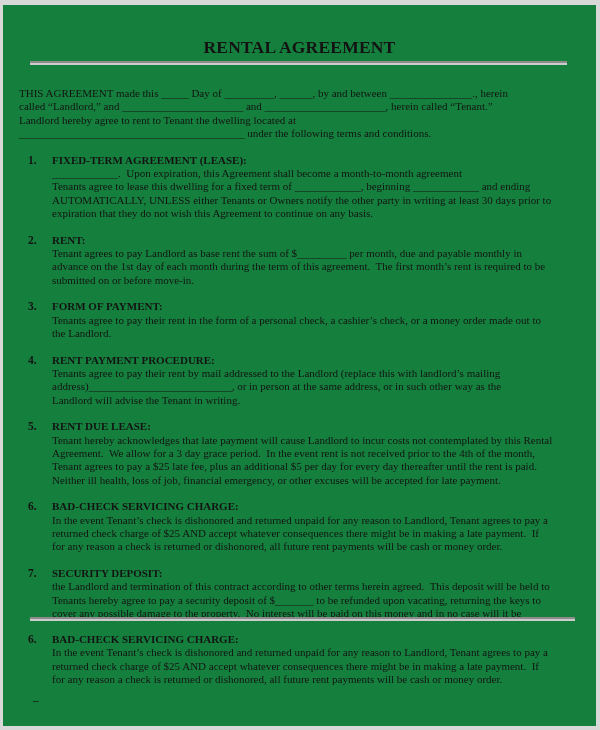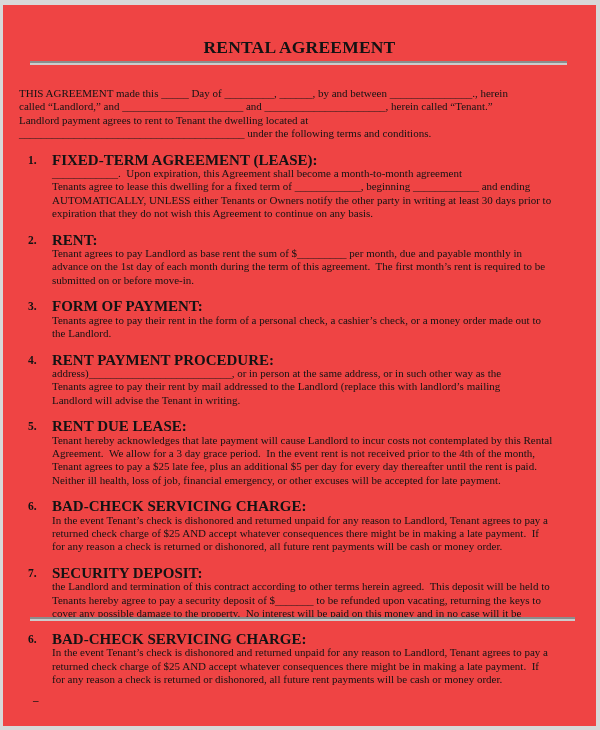--- a/index.html
+++ b/index.html
@@ -8,21 +8,21 @@
     width: 600px;
     height: 730px;
     background: #d8d8d8;
     overflow: hidden;
     font-family: "Liberation Serif", "DejaVu Serif", serif;
     color: #131313;
   }
   .page {
     position: absolute;
     top: 5px; left: 3px; right: 4px; bottom: 4px;
-    background: #ef4444;
+    background: #15803d;
     overflow: hidden;
   }
   .doc-title {
     margin-top: 32px;
     text-align: center;
     font-size: 17.5px;
     font-weight: bold;
     letter-spacing: 0.2px;
     line-height: 21px;
   }
@@ -51,21 +51,21 @@
     margin-bottom: 13px;
   }
   .section:last-child { margin-bottom: 0; }
   .sec-num {
     font-weight: bold;
     font-size: 11.5px;
     line-height: 13.4px;
   }
   .sec-heading {
     font-weight: bold;
-    font-size: 15px;
+    font-size: 11px;
     line-height: 13.4px;
     white-space: pre;
   }
   .clip-box {
     height: 10px;
     overflow: hidden;
   }
   .tail-section { margin-top: 14px; margin-bottom: 0; }
   .footer-mark {
     margin: 7px 0 0 30px;
@@ -79,21 +79,21 @@
 
 <div class="frame">
   <div class="page">
 
     <div class="doc-title">RENTAL AGREEMENT</div>
     <div class="rule title-rule"></div>
 
     <div class="intro">
         <div class="line">THIS AGREEMENT made this _____ Day of _________, ______, by and between _______________., herein</div>
         <div class="line">called “Landlord,” and ______________________ and ______________________, herein called “Tenant.”</div>
-        <div class="line">Landlord payment agrees to rent to Tenant the dwelling located at</div>
+        <div class="line">Landlord hereby agree to rent to Tenant the dwelling located at</div>
         <div class="line">_________________________________________ under the following terms and conditions.</div>
       </div>
 
     <div class="sections">
 
       <div class="section">
         <div class="sec-num">1.</div>
         <div>
           <div class="sec-heading">FIXED-TERM AGREEMENT (LEASE):</div>
           <div>
@@ -126,22 +126,22 @@
               <div class="line">the Landlord.</div>
             </div>
         </div>
       </div>
 
       <div class="section">
         <div class="sec-num">4.</div>
         <div>
           <div class="sec-heading">RENT PAYMENT PROCEDURE:</div>
           <div>
+              <div class="line">Tenants agree to pay their rent by mail addressed to the Landlord (replace this with landlord’s mailing</div>
               <div class="line">address)__________________________, or in person at the same address, or in such other way as the</div>
-              <div class="line">Tenants agree to pay their rent by mail addressed to the Landlord (replace this with landlord’s mailing</div>
               <div class="line">Landlord will advise the Tenant in writing.</div>
             </div>
         </div>
       </div>
 
       <div class="section">
         <div class="sec-num">5.</div>
         <div>
           <div class="sec-heading">RENT DUE LEASE:</div>
           <div>

